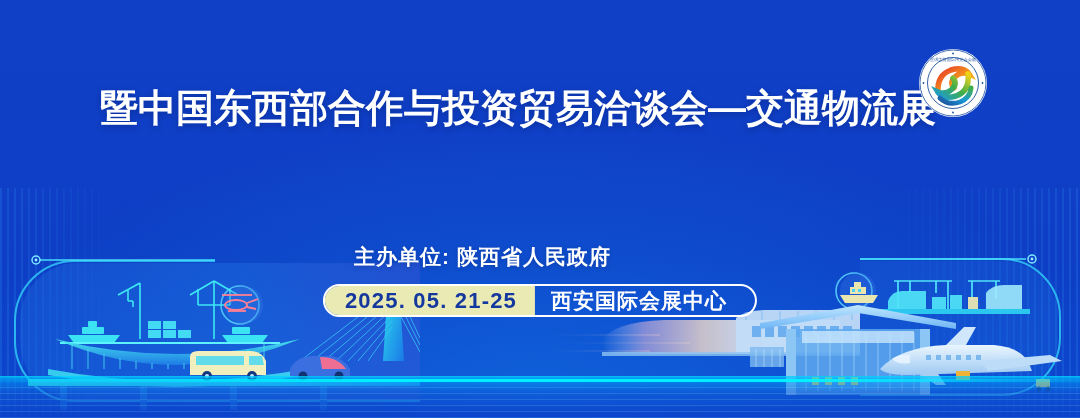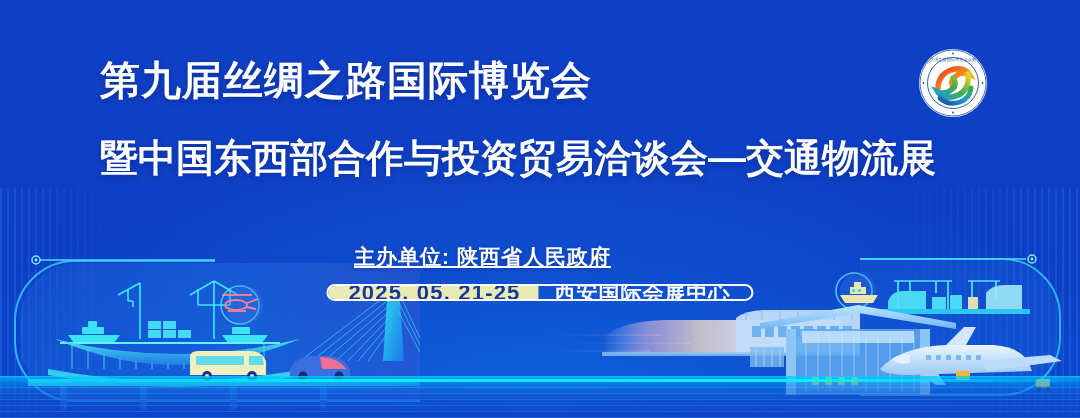--- a/index.html
+++ b/index.html
@@ -87,48 +87,47 @@
 
   
   .organizer {
     position:absolute; left:0; top:243px; width:965px;
     text-align:center;
     color:#ffffff;
     font-weight:bold;
     font-size:21px;
     letter-spacing:1px;
     text-shadow:0 1px 4px rgba(0,20,80,.3);
-    text-decoration:underline;
   }
 
   .date-venue {
     position:absolute; left:50%; top:284px;
     transform:translateX(-50%);
     display:flex; align-items:stretch;
-    height:17px;
+    height:33px;
     border:2px solid #ffffff;
     border-radius:17px;
     overflow:hidden;
   }
   .date-pill {
     display:flex; align-items:center; justify-content:center;
     background:#eaeab4;
     color:#15389f;
     font-weight:bold;
     font-size:22px;
     letter-spacing:1.2px;
     padding:0 18px 0 20px;
   }
   .venue-pill {
     display:flex; align-items:center; justify-content:center;
     color:#ffffff;
     font-weight:bold;
     font-size:21px;
     letter-spacing:1px;
-    padding:0 21px 0 16px;
+    padding:0 28px 0 16px;
   }
 
   
   .illus { position:absolute; bottom:0; pointer-events:none; }
   .illus-left  { left:0;  width:420px; height:175px; }
   .illus-right { right:0; width:330px; height:175px; }
   .illus-center{ left:540px; width:330px; height:110px; bottom:28px; }
 </style>
 </head>
 <body>
@@ -438,21 +437,20 @@
     </svg>
   </div>
 
   <div class="ground"></div>
   <div class="ground-streaks"></div>
   <div class="ground-line"></div>
 
   <div class="header">
 
     <div class="title-block">
-      <div class="title-line l1">第九届丝绸之路国际博览会</div>
       <div class="title-line l2">暨中国东西部合作与投资贸易洽谈会—交通物流展</div>
     </div>
 
     <div class="subtitle-block">
     </div>
 
     <div class="logo">
       <svg width="70" height="70" viewBox="0 0 70 70">
         <defs>
           <linearGradient id="sw1" x1="0" y1="0" x2="1" y2="1">

